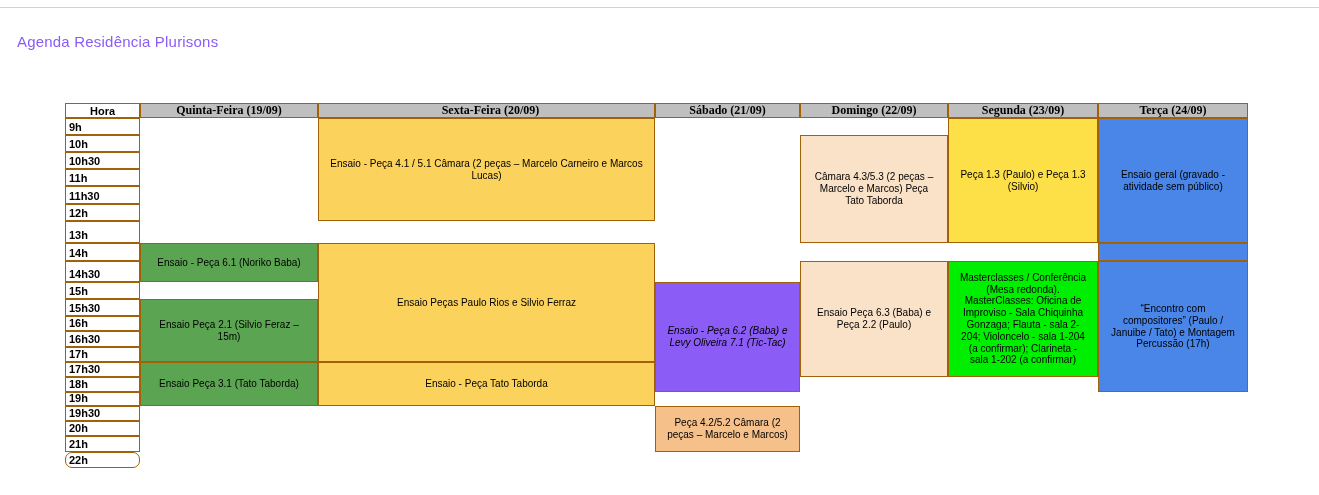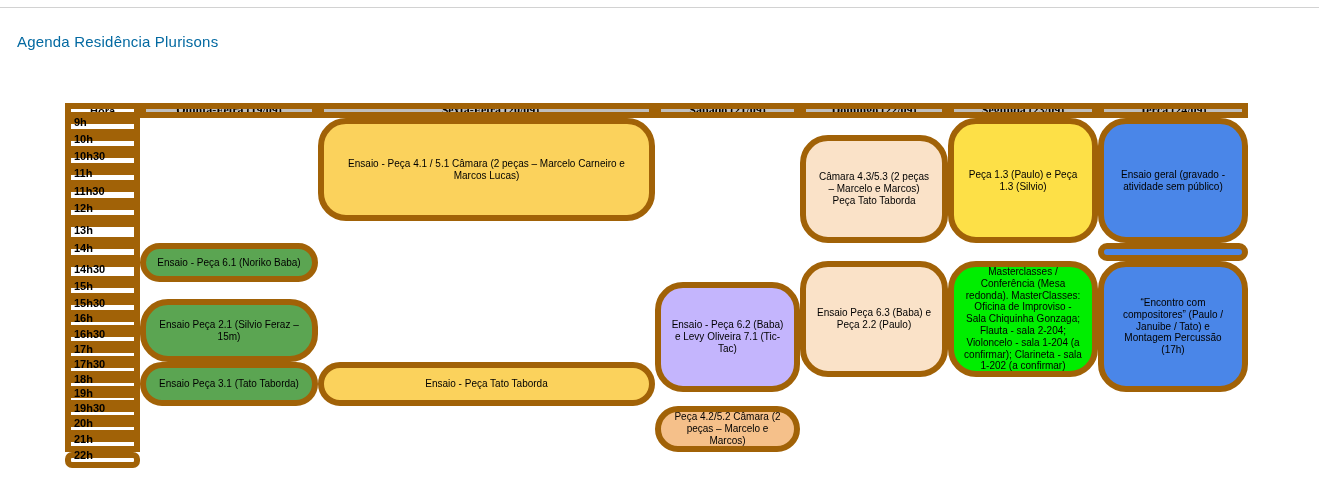--- a/index.html
+++ b/index.html
@@ -6,31 +6,31 @@
   body{
     width:1319px;height:495px;position:relative;overflow:hidden;
     font-family:"Liberation Sans", sans-serif;color:#000;
   }
   .top-rule{
     position:absolute;left:0;top:7px;width:1319px;height:0;
     border-top:1px solid #d2d2d2;
   }
   .title{
     position:absolute;left:17px;top:33px;margin:0;
-    font-size:15px;font-weight:400;color:#0369a1;
+    font-size:15px;font-weight:400;color:#8b5cf6;
     font-family:"Liberation Sans", sans-serif;letter-spacing:.2px;
   }
   .schedule{
     position:absolute;left:65px;top:103px;
     display:grid;
     grid-template-columns:75px 178px 337px 145px 148px 150px 150px;
     grid-template-rows:15px 17px 17px 17px 17px 18px 17px 22px 18px 21px 17px 17px 15px 16px 15px 15px 15px 14px 15px 15px 16px 16px;
     background:#fff;
   }
-  .cell{box-sizing:border-box;border:6px solid #a16207;}
+  .cell{box-sizing:border-box;border:1px solid #a16207;}
   .header-cell{
     display:flex;align-items:center;justify-content:center;
     background:#bfbfbf;
     font-family:"Liberation Serif", serif;font-weight:bold;font-size:12px;
     white-space:nowrap;overflow:hidden;
   }
   .hour-header{
     background:#fff;
     font-family:"Liberation Sans", sans-serif;font-size:11px;
   }
@@ -39,21 +39,20 @@
     display:flex;align-items:flex-end;
     padding:0 0 1px 3px;
     font-size:11px;font-weight:bold;line-height:1;
   }
   .event{
     display:flex;align-items:center;justify-content:center;
     text-align:center;
     font-size:10px;line-height:1.18;
     padding:1px 10px;
     overflow:hidden;
-    border-radius:28px;
   }
 </style>
 </head>
 <body>
 
 <div class="top-rule"></div>
 
 <h1 class="title">Agenda Residência Plurisons</h1>
 
 <div class="schedule" id="schedule">
@@ -82,22 +81,23 @@
     <div class="cell time-cell" style="grid-area: 17 / 1;">18h</div>
     <div class="cell time-cell" style="grid-area: 18 / 1;">19h</div>
     <div class="cell time-cell" style="grid-area: 19 / 1;">19h30</div>
     <div class="cell time-cell" style="grid-area: 20 / 1;">20h</div>
     <div class="cell time-cell" style="grid-area: 21 / 1;">21h</div>
     <div class="cell time-cell" style="grid-area: 22 / 1; border-radius: 7px;">22h</div>
     <div class="cell event" style="grid-area: 9 / 2 / 11; background: rgb(91, 165, 82);">Ensaio - Peça 6.1 (Noriko Baba)</div>
     <div class="cell event" style="grid-area: 12 / 2 / 16; background: rgb(91, 165, 82);">Ensaio Peça 2.1 (Silvio Feraz –15m)</div>
     <div class="cell event" style="grid-area: 16 / 2 / 19; background: rgb(91, 165, 82);">Ensaio Peça 3.1 (Tato Taborda)</div>
     <div class="cell event" style="grid-area: 2 / 3 / 8; background: rgb(251, 210, 92);">Ensaio - Peça 4.1 / 5.1 Câmara (2 peças – Marcelo Carneiro e Marcos Lucas)</div>
+    <div class="cell event" style="grid-area: 9 / 3 / 16; background: rgb(251, 210, 92);">Ensaio Peças Paulo Rios e Silvio Ferraz</div>
     <div class="cell event" style="grid-area: 16 / 3 / 19; background: rgb(251, 210, 92); text-align: center;">Ensaio - Peça Tato Taborda</div>
-    <div class="cell event" style="grid-area: 11 / 4 / 18; background: #c4b5fd;">Ensaio - Peça 6.2 (Baba) e Levy Oliveira 7.1 (Tic-Tac)</div>
+    <div class="cell event" style="grid-area: 11 / 4 / 18; background: #8b5cf6; font-style: italic;">Ensaio - Peça 6.2 (Baba) e Levy Oliveira 7.1 (Tic-Tac)</div>
     <div class="cell event" style="grid-area: 19 / 4 / 22; background: rgb(245, 192, 138);">Peça 4.2/5.2 Câmara (2 peças – Marcelo e Marcos)</div>
     <div class="cell event" style="grid-area: 3 / 5 / 9; background: rgb(250, 226, 200);">Câmara 4.3/5.3 (2 peças – Marcelo e Marcos) Peça Tato Taborda</div>
     <div class="cell event" style="grid-area: 10 / 5 / 17; background: rgb(250, 226, 200);">Ensaio Peça 6.3 (Baba) e Peça 2.2 (Paulo)</div>
     <div class="cell event" style="grid-area: 2 / 6 / 9; background: #fde047;">Peça 1.3 (Paulo) e Peça 1.3 (Silvio)</div>
     <div class="cell event" style="grid-area: 10 / 6 / 17; background: rgb(0, 238, 0);">Masterclasses / Conferência (Mesa redonda). MasterClasses: Oficina de Improviso - Sala Chiquinha Gonzaga; Flauta - sala 2-204; Violoncelo - sala 1-204 (a confirmar); Clarineta - sala 1-202 (a confirmar)</div>
     <div class="cell event" style="grid-area: 2 / 7 / 9; background: rgb(74, 134, 232);">Ensaio geral (gravado - atividade sem público)</div>
     <div class="cell event" style="grid-area: 9 / 7 / 10; background: rgb(74, 134, 232);"></div>
     <div class="cell event" style="grid-area: 10 / 7 / 18; background: rgb(74, 134, 232);">“Encontro com compositores” (Paulo / Januibe / Tato) e Montagem Percussão (17h)</div>
   </div>
 

